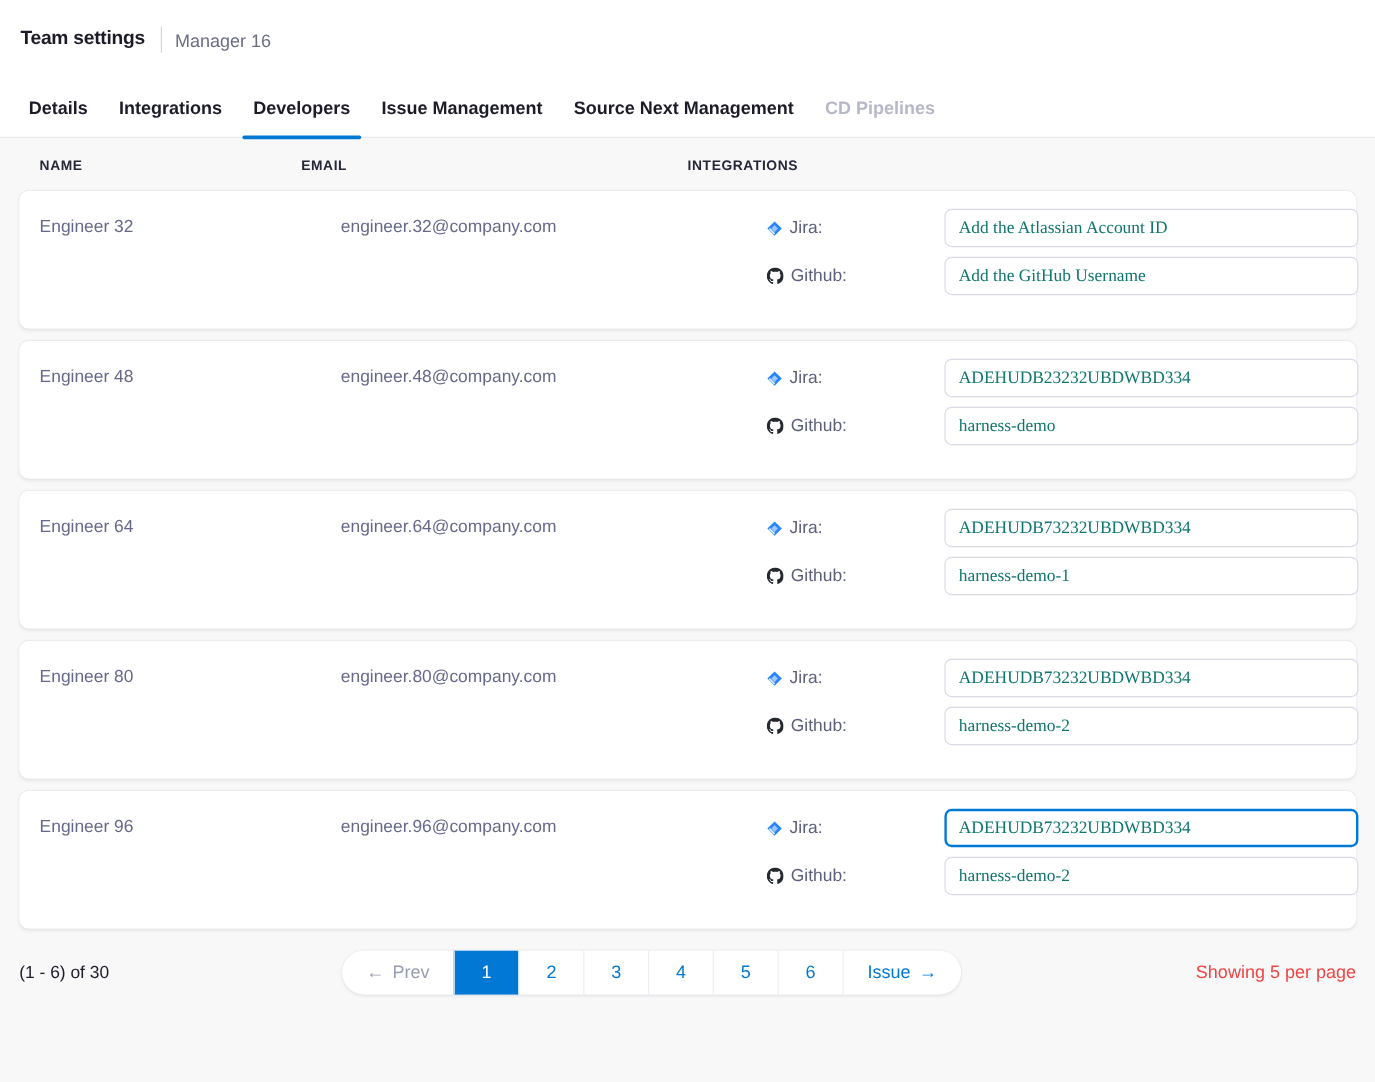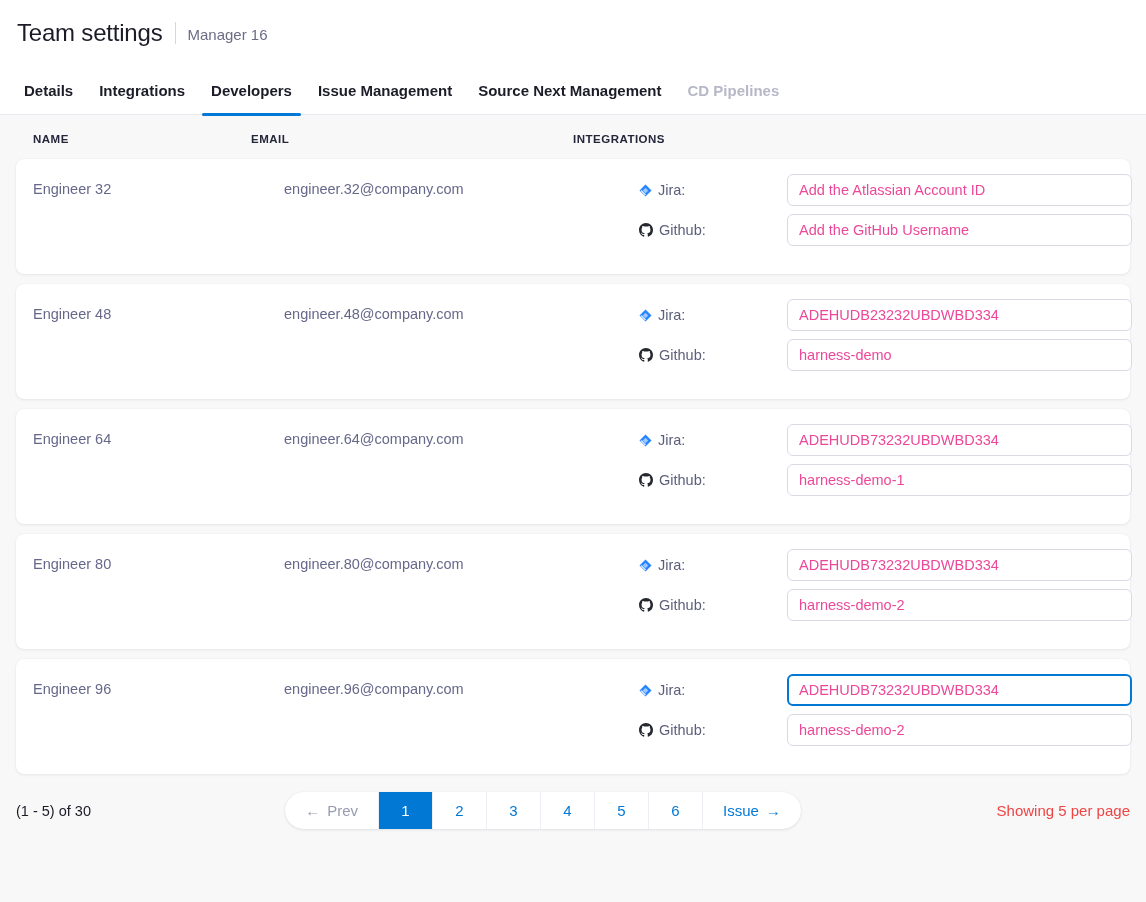--- a/index.html
+++ b/index.html
@@ -13,21 +13,21 @@
   }
 
   
   .app-header {
     background: #ffffff;
     height: 66px;
     display: flex;
     align-items: center;
     padding-left: 17px;
   }
-  .app-title { font-size: 24px; font-weight: 400; letter-spacing: -0.2px; color: #1c1c28; }
+  .app-title { font-size: 16px; font-weight: 700; letter-spacing: -0.2px; color: #1c1c28; }
   .title-divider { width: 1px; height: 22px; background: #d5d5de; margin: 0 11px 0 13px; }
   .app-subtitle { font-size: 15px; color: #6b6d85; padding-top: 2px; }
 
   
   .tab-bar {
     background: #ffffff;
     height: 49px;
     display: flex;
     align-items: center;
     border-bottom: 1px solid #e8e8ee;
@@ -98,23 +98,23 @@
     color: #5c5f7a;
   }
   .integration-label svg { display: block; }
   .int-input {
     width: 345px;
     height: 32px;
     border: 1px solid #d9dae6;
     border-radius: 6px;
     background: #ffffff;
     padding: 0 11px;
-    font-family: Liberation Sans, sans-serif;
+    font-family: Liberation Serif, serif;
     font-size: 14.5px;
-    color: #ec4899;
+    color: #0f766e;
     outline: none;
   }
   .int-input.focused {
     border: 2px solid #0278d5;
     padding: 0 10px;
   }
 
   
   .footer {
     margin-top: 18px;
@@ -312,21 +312,21 @@
           </div>
           <input class="int-input github-input" type="text" value="harness-demo-2" style="">
         </div>
       </div>
     </div>
   </div>
 
 </div>
 
 <div class="footer">
-  <div class="range-text">(1 - 5) of 30</div>
+  <div class="range-text">(1 - 6) of 30</div>
   <div class="pager-zone">
     <div class="pager">
       <div class="pager-item prev-btn">
         <span>←</span>
         <span>Prev</span>
       </div>
       <div class="pager-item page-btn active">1</div>
       <div class="pager-item page-btn">2</div>
       <div class="pager-item page-btn">3</div>
       <div class="pager-item page-btn">4</div>

